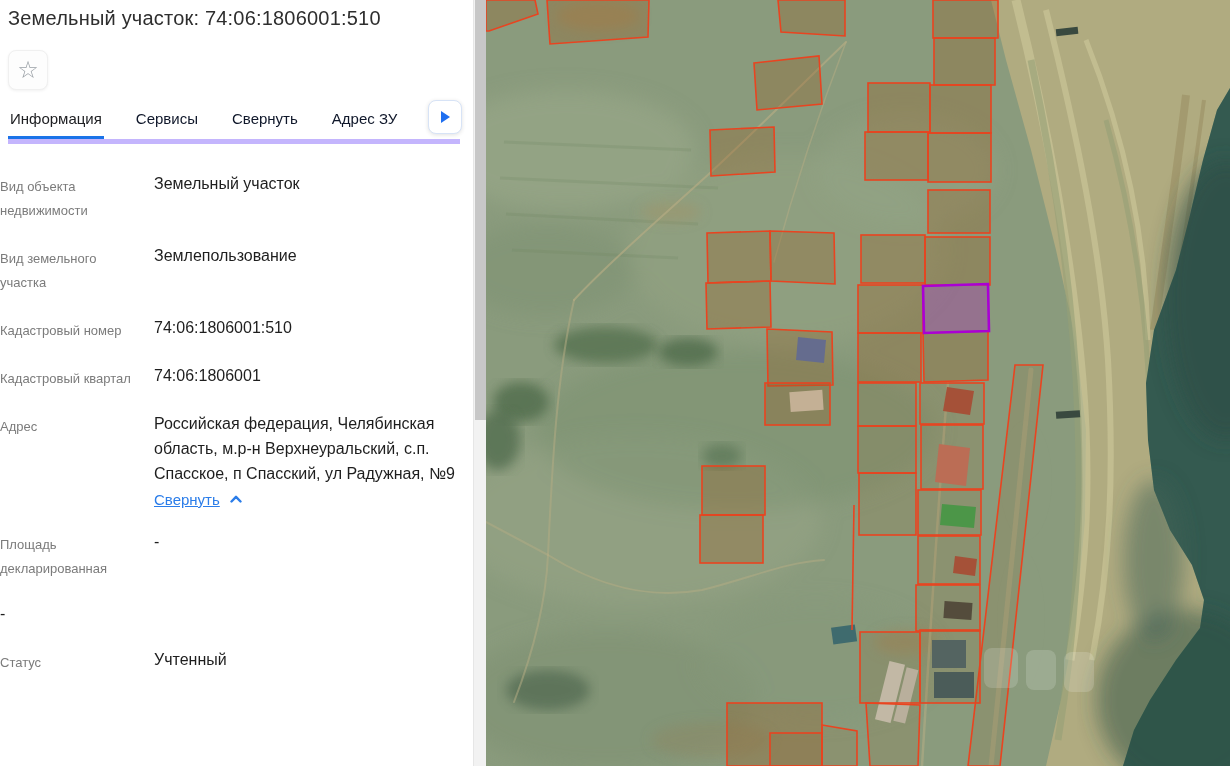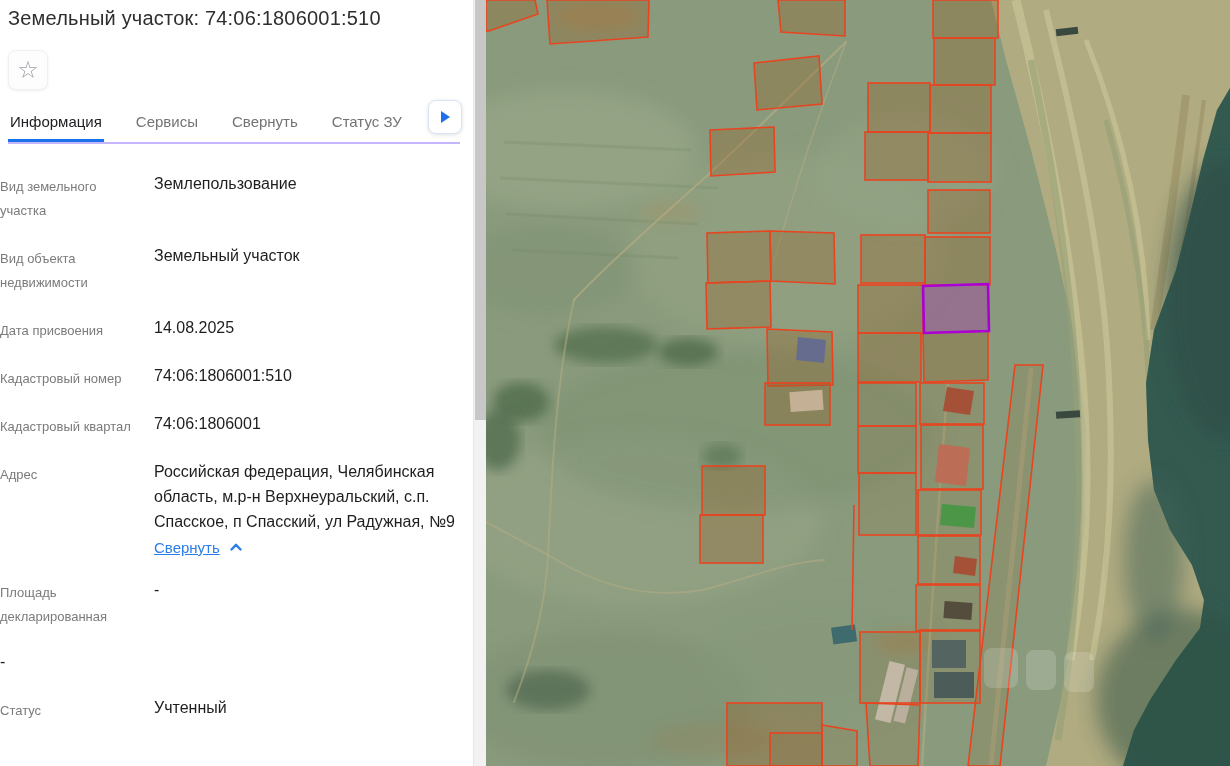--- a/index.html
+++ b/index.html
@@ -10,22 +10,22 @@
   
   .panel { position:relative; width:486px; height:752px; background:#fff; flex:0 0 486px; }
   .panel-inner { padding:4px 26px 0 8px; }
   .title { font-size:20px; font-weight:500; color:#2e2e2e; letter-spacing:.2px; padding-top:3px; }
   .fav-btn { margin-top:20px; width:40px; height:40px; border:1px solid #f0f0f0; border-radius:8px;
              background:#fdfdfd; box-shadow:0 1px 3px rgba(0,0,0,.06); cursor:pointer;
              display:flex; align-items:center; justify-content:center; }
   .fav-btn .star { font-size:24px; line-height:1; color:#9aa0a6; }
 
   .tabs { position:relative; margin-top:16px; display:flex; align-items:flex-end;
-          border-bottom:2px solid #c4b5fd; height:38px; white-space:nowrap; overflow:hidden; }
-  .tab { font-size:15px; color:#737373; padding:0 2px 12px 2px; margin-right:30px; cursor:pointer; position:relative; }
+          border-bottom:5px solid #c4b5fd; height:38px; white-space:nowrap; overflow:hidden; }
+  .tab { font-size:15px; color:#0f172a; padding:0 2px 12px 2px; margin-right:30px; cursor:pointer; position:relative; }
   .tab.active { color:#202124; border-bottom:3px solid #1a73e8; padding-bottom:9px; }
   .tab.truncated { max-width:56px; overflow:hidden; margin-right:0; }
   .tab-frag { font-size:15px; color:#3f4348; padding-bottom:12px; }
   .tabs-next { position:absolute; left:428px; top:100px; width:34px; height:34px; background:#fff;
                border:1px solid #d7e3f6; border-radius:8px; box-shadow:0 1px 4px rgba(0,0,0,.12);
                cursor:pointer; display:flex; align-items:center; justify-content:center; z-index:3; }
   .tri-right { width:0; height:0; border-left:9px solid #1f6ff0; border-top:6px solid transparent; border-bottom:6px solid transparent; }
 
   .fields { padding:28px 0 0 0; }
   .frow { display:grid; grid-template-columns:154px 1fr; margin-bottom:21px; }
@@ -59,42 +59,38 @@
       <h1 class="title">Земельный участок: 74:06:1806001:510</h1>
 
       <button class="fav-btn">
         <span class="star">☆</span>
       </button>
 
       <nav class="tabs">
         <div class="tab active">Информация</div>
         <div class="tab">Сервисы</div>
         <div class="tab">Свернуть</div>
-        <div class="tab">Статус ЗУ</div>
+        <div class="tab">Адрес ЗУ</div>
         <div class="tab truncated">Соста</div>
         <div class="tab-frag">З</div>
       </nav>
     </div>
 
     <button class="tabs-next">
       <span class="tri-right"></span>
     </button>
 
     <div class="panel-inner fields">
       <div class="frow">
+        <div class="flabel">Вид объекта недвижимости</div>
+        <div class="fvalue">Земельный участок</div>
+      </div>
+      <div class="frow">
         <div class="flabel">Вид земельного участка</div>
         <div class="fvalue">Землепользование</div>
-      </div>
-      <div class="frow">
-        <div class="flabel">Вид объекта недвижимости</div>
-        <div class="fvalue">Земельный участок</div>
-      </div>
-      <div class="frow">
-        <div class="flabel">Дата присвоения</div>
-        <div class="fvalue">14.08.2025</div>
       </div>
       <div class="frow">
         <div class="flabel">Кадастровый номер</div>
         <div class="fvalue">74:06:1806001:510</div>
       </div>
       <div class="frow">
         <div class="flabel">Кадастровый квартал</div>
         <div class="fvalue">74:06:1806001</div>
       </div>
       <div class="frow">

